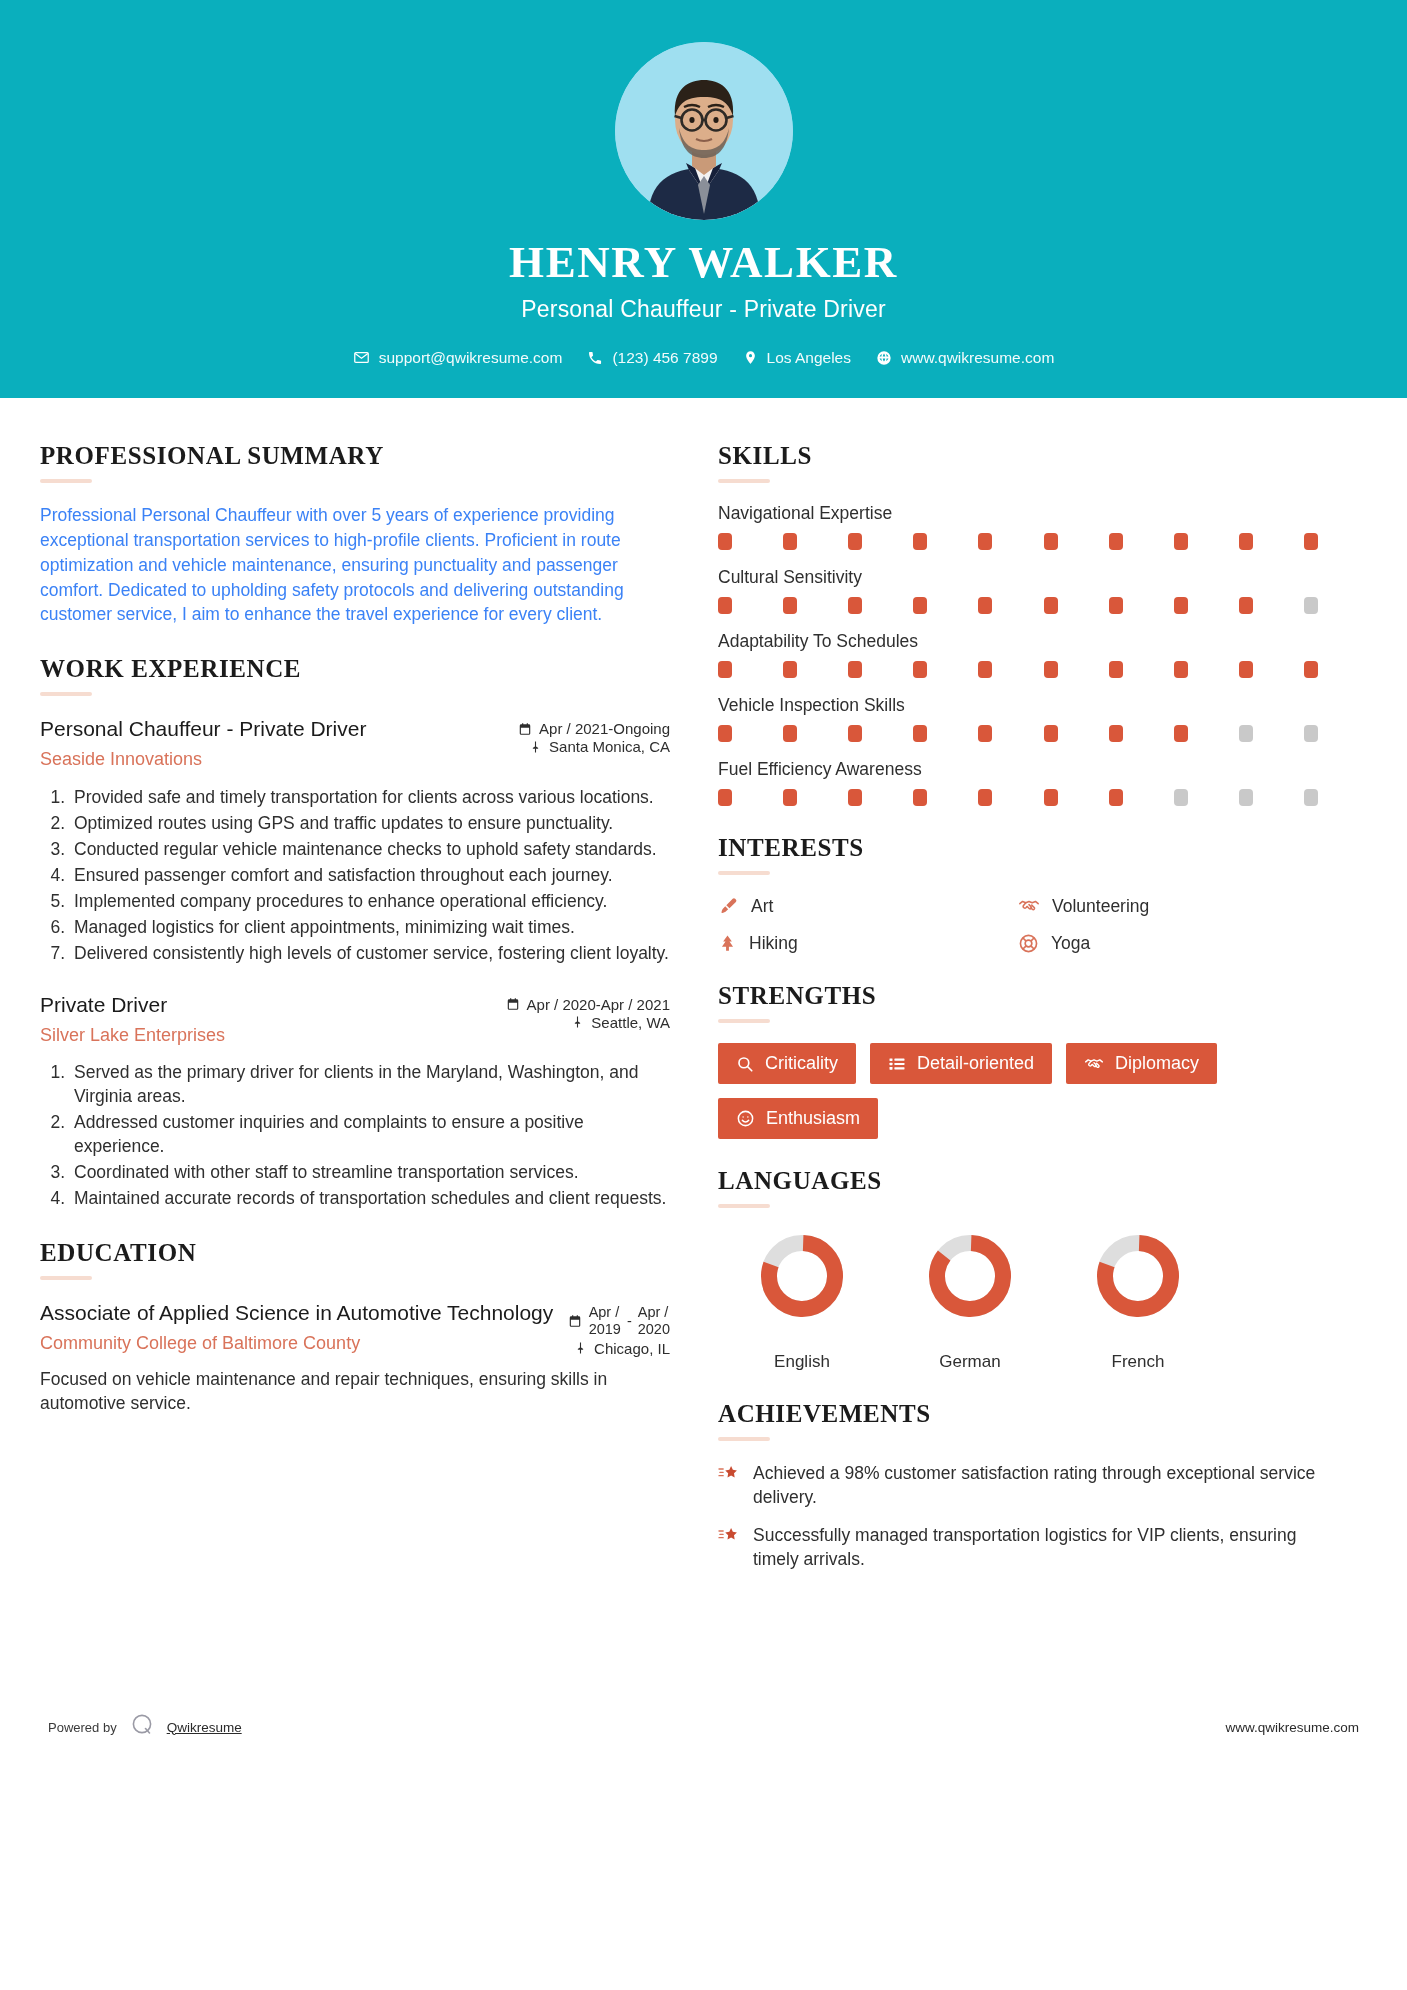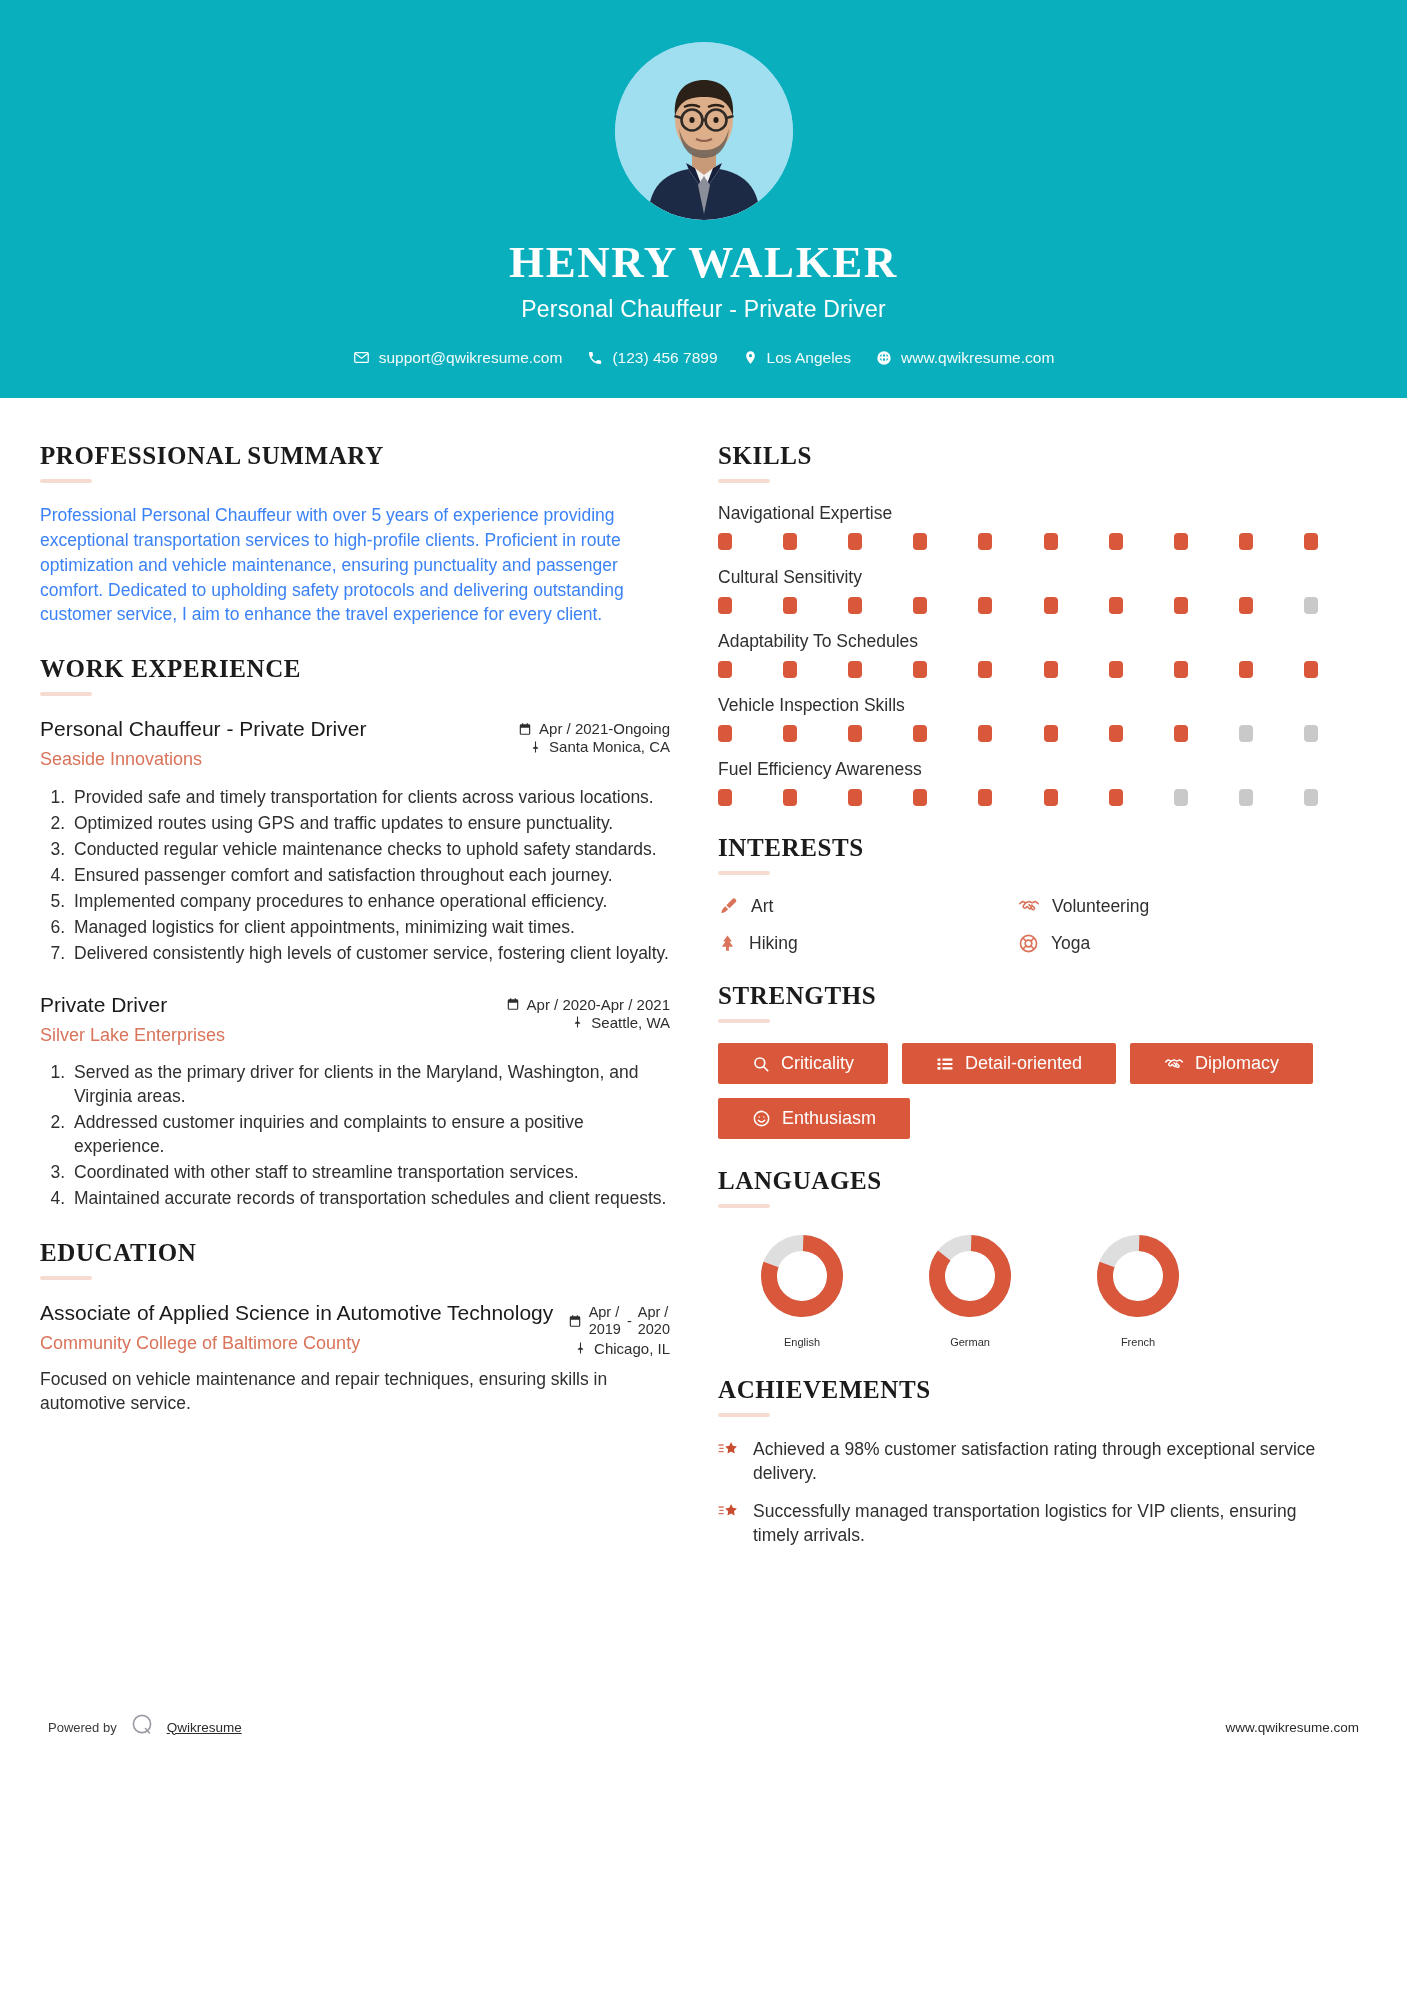--- a/index.html
+++ b/index.html
@@ -126,29 +126,29 @@
 
   
   .interest-grid { display: grid; grid-template-columns: 1fr 1fr; row-gap: 16px; }
   .interest-item { display: flex; align-items: center; gap: 12px; font-size: 17.5px; color: #2f2f2f; }
   .interest-item svg { display:block; flex:none; }
 
   
   .str-rows { display:flex; flex-wrap: wrap; gap: 14px; }
   .strength {
     background: #d9573a; color: #fff;
-    padding: 10px 34px; display:flex; align-items:center; gap: 11px;
+    padding: 10px 18px; display:flex; align-items:center; gap: 11px;
     font-size: 18px; border-radius: 2px;
   }
   .strength svg { display:block; flex:none; }
 
   
   .lang-row { display: flex; gap: 0; justify-content: flex-start; }
   .lang { width: 168px; text-align: center; }
-  .lang-label { font-size: 11px; color: #2f2f2f; margin-top: 8px; }
+  .lang-label { font-size: 17px; color: #2f2f2f; margin-top: 24px; }
 
   
   .ach-item { display: flex; gap: 13px; margin-bottom: 14px; align-items: flex-start; }
   .ach-text { font-size: 17.5px; line-height: 1.38; color: #2f2f2f; }
   .ach-item svg { display:block; flex:none; margin-top: 3px; }
 
   
   .footer {
     position: absolute; left: 0; right: 0; bottom: 48px;
     padding: 0 48px;

